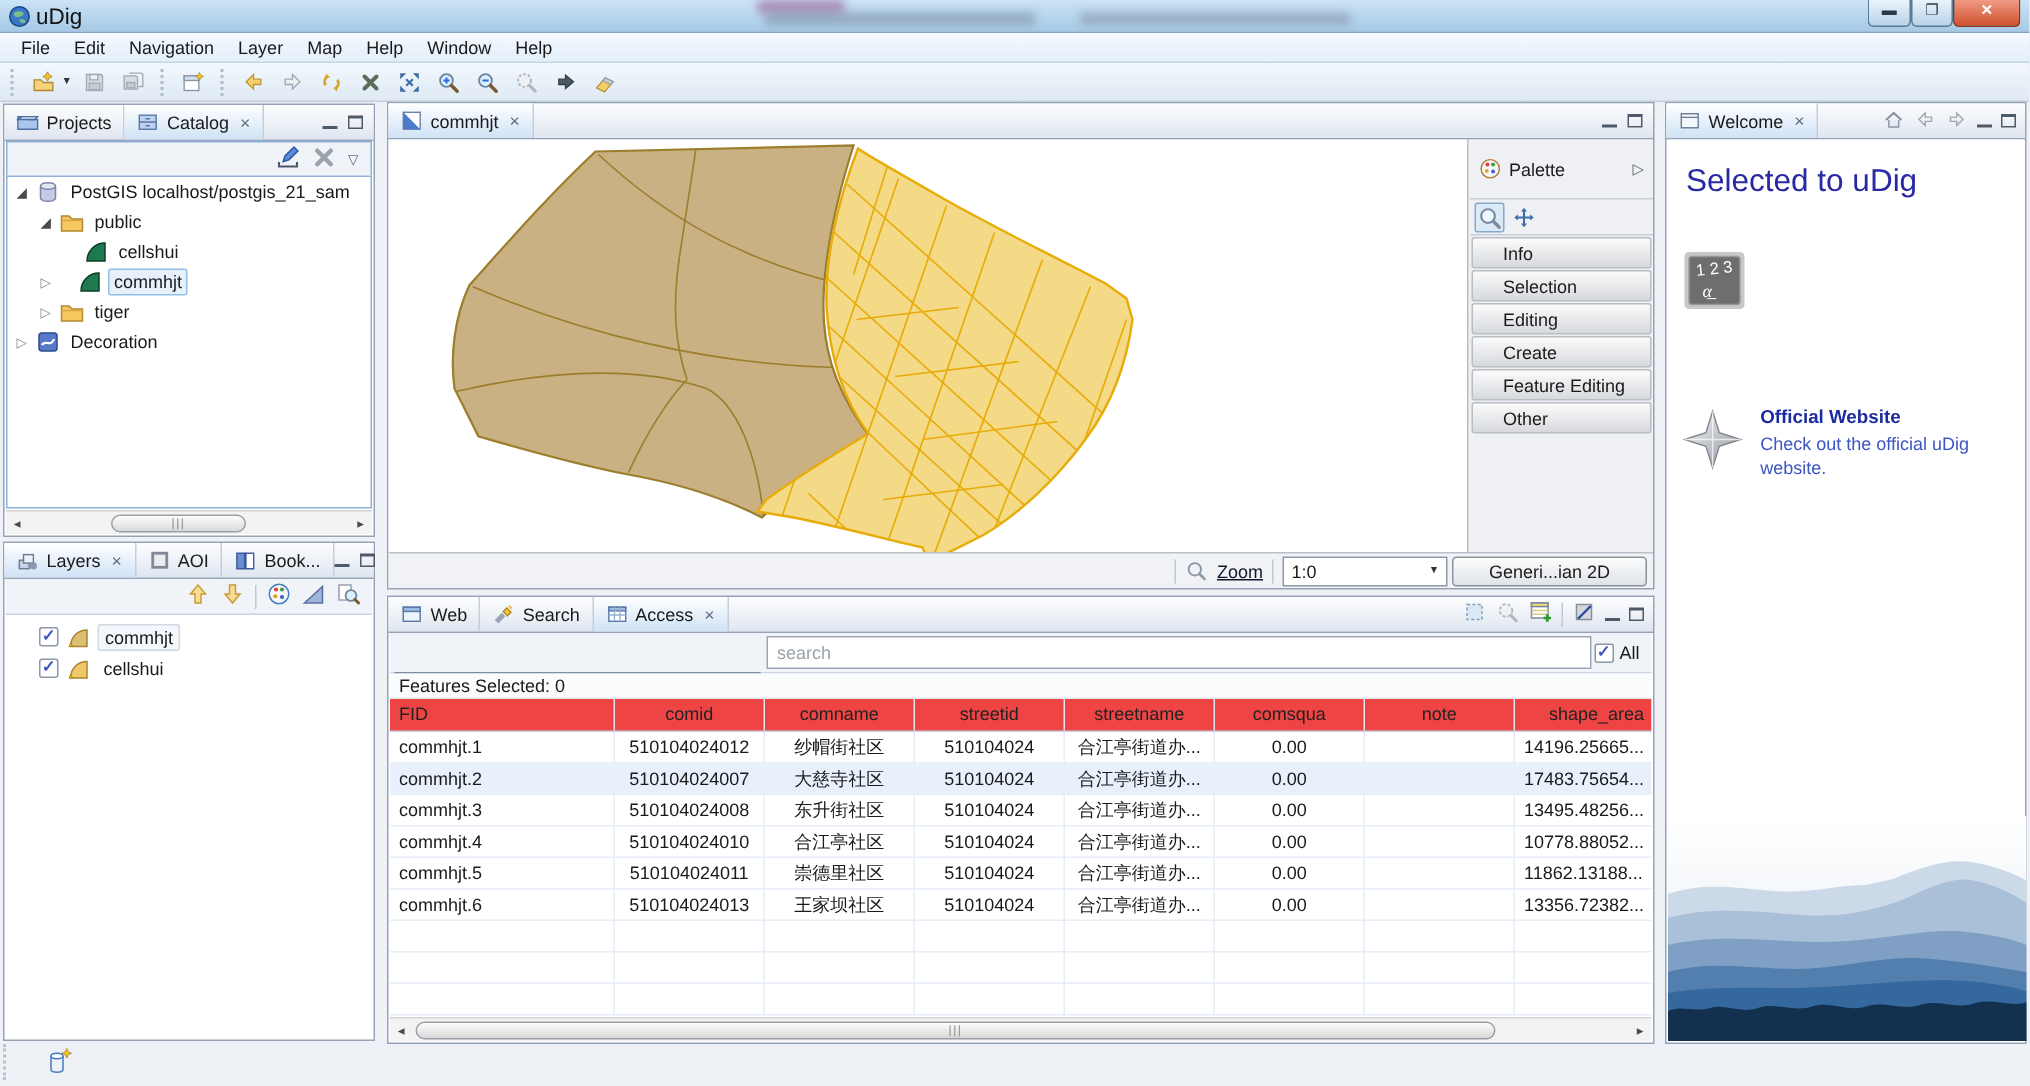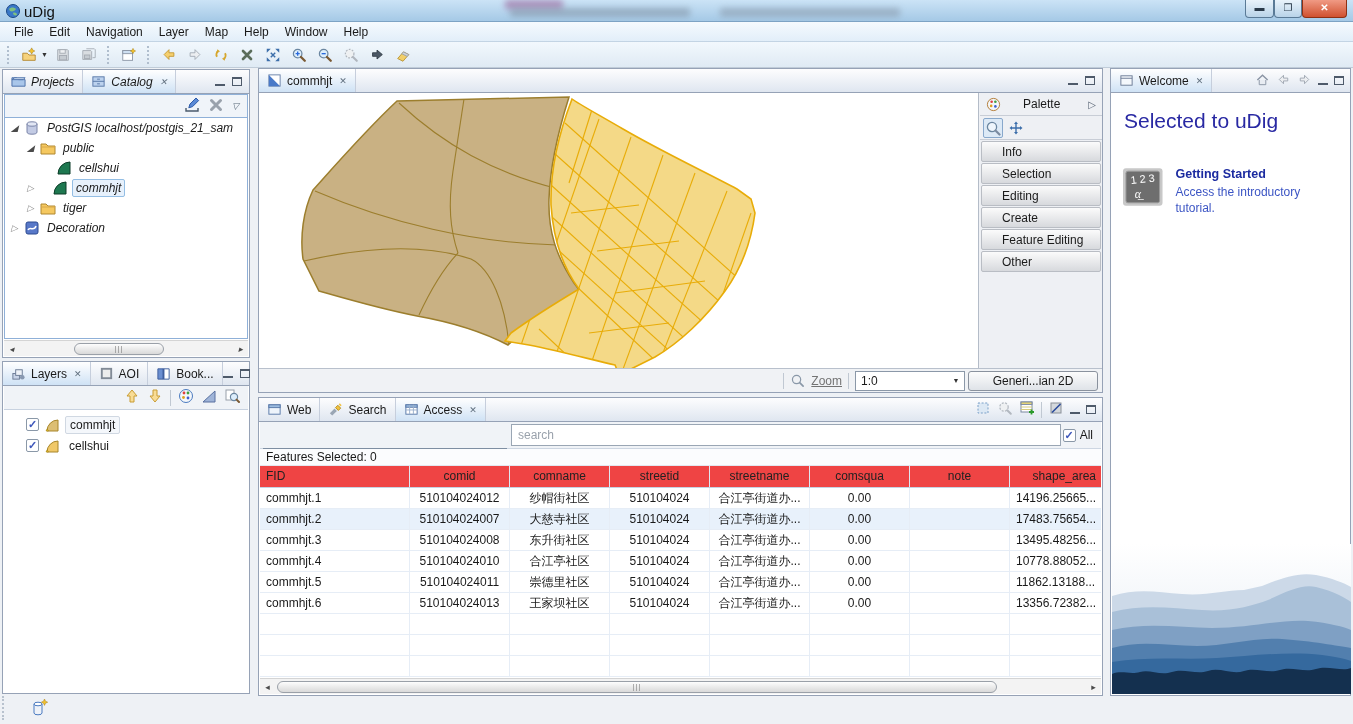--- a/index.html
+++ b/index.html
@@ -40,21 +40,21 @@
   .tab.active { background:linear-gradient(#ffffff,#cfe2f5); }
   .tab .close-x { font-size:9px; color:#61707f; margin-left:2px; }
   .minmax { margin-left:auto; display:flex; align-items:center; gap:7px; padding-right:7px; }
   .mm-min { width:10px; height:8px; border-bottom:2px solid #4e5a6a; }
   .mm-max { width:10px; height:9px; border:1px solid #4e5a6a; border-top:2px solid #4e5a6a; }
 
   .i16 { width:16px; height:16px; display:inline-block; }
   .i15 { width:15px; height:15px; display:inline-block; }
 
   
-  #catalog { left:2px; top:69px; width:248px; height:289px;font-style:italic; }
+  #catalog { left:2px; top:69px; width:248px; height:289px; }
   #catalog .localbar { position:absolute; left:1px; right:1px; top:24px; height:23px;
     background:#f0f4f9; border:1px solid #8fb0d8; border-bottom:none; display:flex; align-items:center; justify-content:flex-end; gap:8px; padding-right:8px; }
   #catalog .tree { position:absolute; left:1px; right:1px; top:47px; bottom:18px; background:#fff; border:1px solid #8fb0d8; overflow:hidden; }
   .tree-row { height:20px; display:flex; align-items:center; gap:4px; white-space:nowrap; }
   .tw { width:11px; text-align:center; font-size:9px; color:#4a4a4a; flex:none; }
   .tw.hollow { color:#8a8a8a; }
   .tree-label { padding:1px 3px; }
   .tree-label.selected { background:#e7f1fc; border:1px solid #94bee4; border-radius:2px; }
 
   
@@ -72,31 +72,31 @@
   .layer-row { height:21px; display:flex; align-items:center; gap:5px; padding-left:22px; }
   .cb { width:13px; height:13px; background:#fff; border:1px solid #8a98a8; border-radius:2px;
     color:#3f58bb; font-size:11px; line-height:11px; text-align:center; font-weight:bold; flex:none; }
   .layer-label { padding:1px 4px; }
   .layer-label.boxed { border:1px solid #d0d8e2; background:#f4f7fb; border-radius:2px; }
 
   
   #editor { left:258px; top:68px; width:845px; height:325px; background:#eff1f5; }
   #map-canvas { position:absolute; left:0; top:24px; width:720px; height:277px; background:#fff; border-right:1px solid #b4bcc8; }
   #palette { position:absolute; left:721px; right:0; top:24px; bottom:24px; background:#eef0f4; }
-  .pal-head { height:23px; display:flex; align-items:center; gap:22px; padding:0 6px; border-bottom:1px solid #c8cdd6; }
+  .pal-head { height:40px; display:flex; align-items:center; gap:5px; padding:0 6px; border-bottom:1px solid #c8cdd6; }
   .pal-head .arrow { margin-left:auto; color:#5a6676; font-size:10px; }
   .pal-tools { height:24px; display:flex; align-items:center; gap:3px; padding-left:3px; border-bottom:1px solid #c8cdd6; }
   .pal-tool { width:20px; height:20px; display:flex; align-items:center; justify-content:center; border-radius:2px; }
   .pal-tool.selected { border:1px solid #88a8cc; background:#dce9f6; }
   .pal-sec { height:21px; margin:1px 1px 0 1px; background:linear-gradient(#fbfbfb,#d7d9dd); border:1px solid #b9bdc4;
     border-radius:2px; display:flex; align-items:center; padding-left:20px; }
   #editor .statusbar { position:absolute; left:0; right:0; bottom:0; height:24px; background:#f0f2f5;
     border-top:1px solid #b8c0cc; display:flex; align-items:center; justify-content:flex-end; gap:6px; padding-right:130px; }
   .vsep { width:1px; height:16px; background:#c0c8d2; }
-  .zoom-link { color:#737373; text-decoration:underline; }
+  .zoom-link { color:#0f172a; text-decoration:underline; }
   .scale-combo { width:110px; height:20px; background:#fff; border:1px solid #8b98a8; display:flex; align-items:center; padding-left:5px;gap:20px; }
   .scale-combo .dd { margin-left:auto; width:16px; text-align:center; font-size:7px; color:#333; }
   .proj-btn { width:130px; height:20px; background:linear-gradient(#fcfcfc,#dfe3e8); border:1px solid #8a929e;
     border-radius:3px; text-align:center; line-height:18px; position:absolute; right:4px; }
 
   
   #tablepanel { left:258px; top:397px; width:845px; height:299px; }
   #tablepanel .tabrow .ticons { margin-left:auto; display:flex; align-items:center; gap:6px; padding-right:6px; }
   .filter-row { position:absolute; left:1px; right:1px; top:24px; height:27px; background:#f0f3f7;
     border-bottom:1px solid #cdd6e2; display:flex; align-items:center; }
@@ -757,23 +757,36 @@
     </div>
     <div class="w-body">
       <div class="w-heading">Selected to uDig</div>
       <div class="w-item">
         <svg width="42" height="40" viewBox="0 0 42 40">
           <rect x="1" y="1" width="40" height="38" rx="3" fill="#c8c8c8"></rect>
           <rect x="4" y="4" width="34" height="32" rx="2" fill="#6e6e6e" stroke="#9a9a9a"></rect>
           <text x="9" y="17" font-size="11" fill="#fff" font-family="Liberation Sans, sans-serif" transform="rotate(-6 9 17)">1 2 3</text>
           <text x="13" y="31" font-size="12" font-style="italic" fill="#fff" font-family="Liberation Serif, serif">α̲</text>
         </svg>
+      </div>
+      <div class="w-item second">
+        <svg width="44" height="44" viewBox="0 0 44 44">
+          <defs>
+              <linearGradient id="starg" x1="0" y1="0" x2="1" y2="1">
+                <stop offset="0" stop-color="#f4f4f6"></stop>
+                <stop offset="0.5" stop-color="#c2c6cc"></stop>
+                <stop offset="1" stop-color="#8e949c"></stop>
+              </linearGradient>
+            </defs>
+          <polygon points="22,1 27,17 43,22 27,27 22,43 17,27 1,22 17,17" fill="url(#starg)" stroke="#7e848c"></polygon>
+          <path d="M22,1 L22,43 M1,22 L43,22" stroke="#ffffff" stroke-width="1" opacity="0.7"></path>
+        </svg>
         <div>
-          <div class="w-item-title">Getting Started</div>
-          <div class="w-item-desc">Access the introductory tutorial.</div>
+          <div class="w-item-title">Official Website</div>
+          <div class="w-item-desc">Check out the official uDig website.</div>
         </div>
       </div>
     </div>
     <svg class="w-mountain" viewBox="0 0 239 150" preserveAspectRatio="none">
       <defs>
           <linearGradient id="sky" x1="0" y1="0" x2="0" y2="1">
             <stop offset="0" stop-color="#ffffff"></stop>
             <stop offset="1" stop-color="#e2eaf3"></stop>
           </linearGradient>
         </defs>

